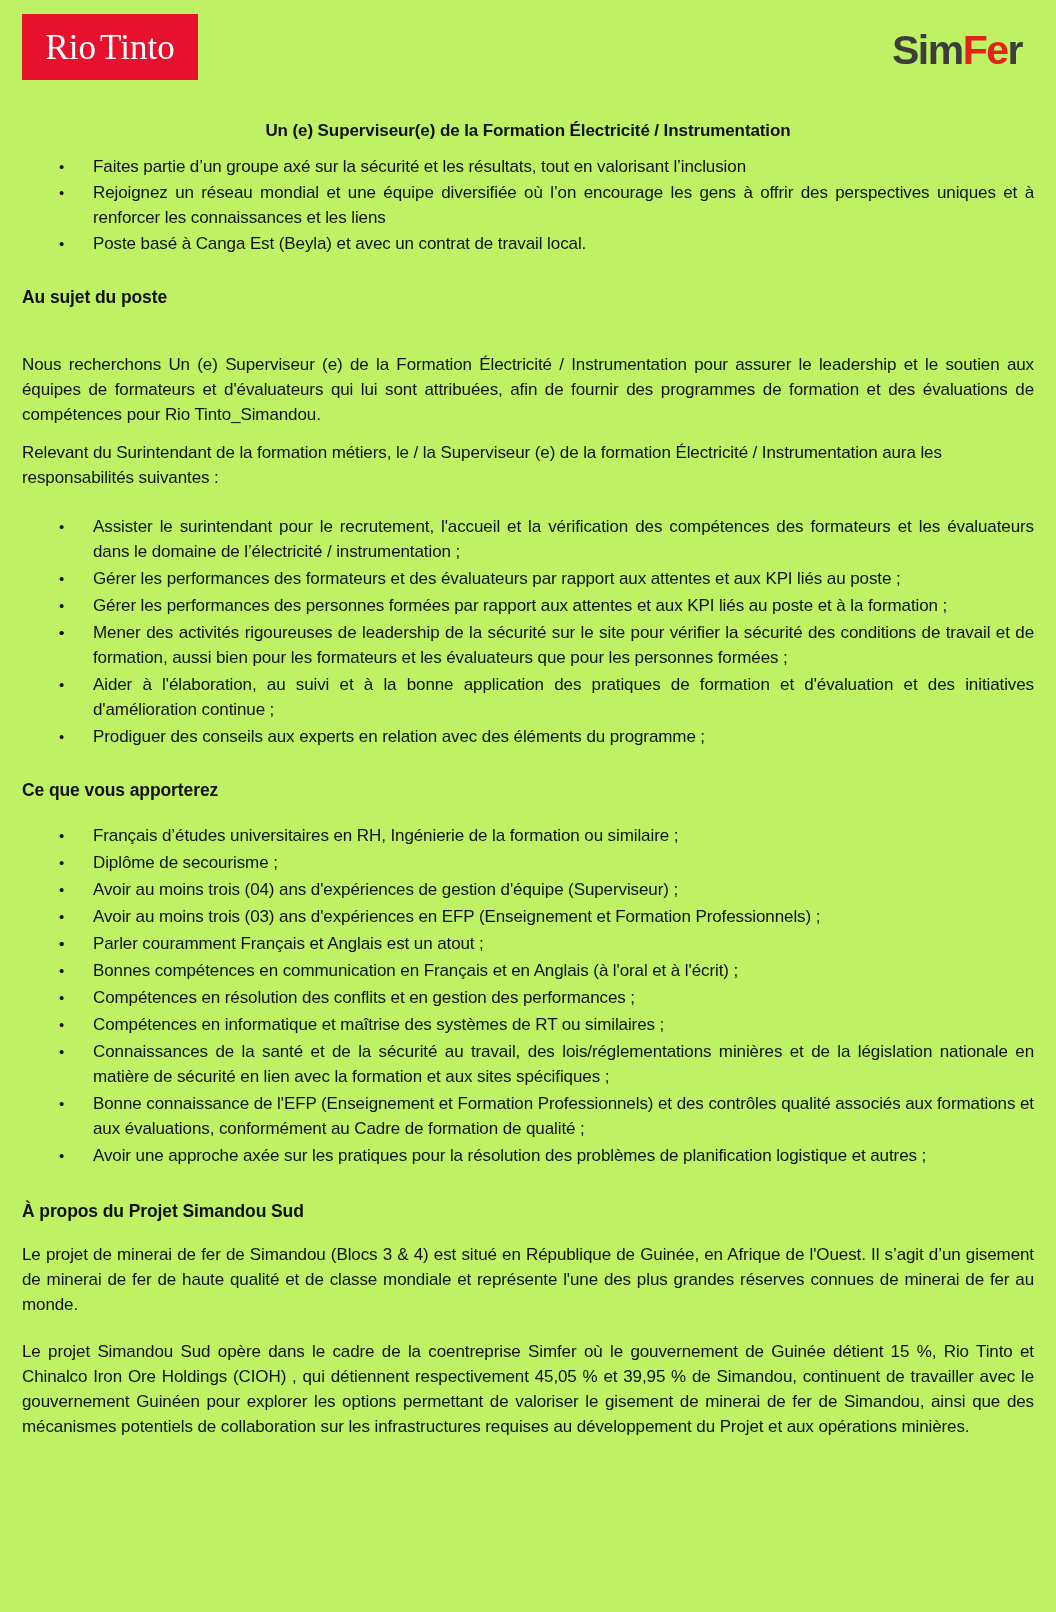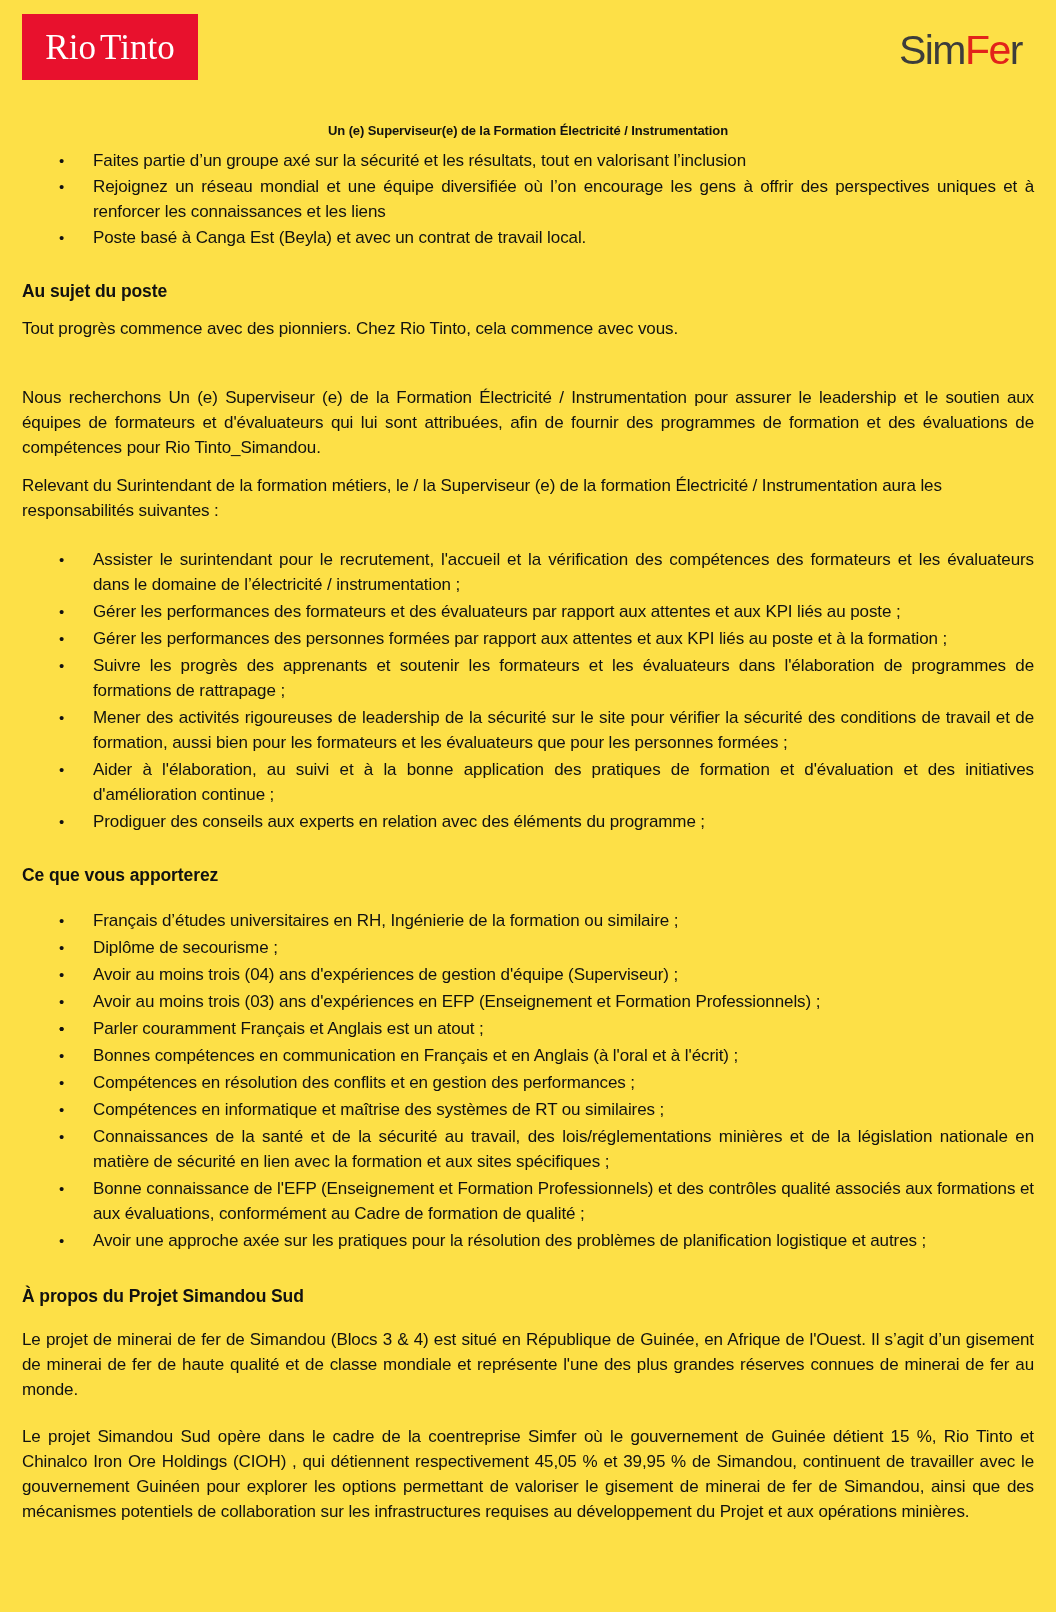--- a/index.html
+++ b/index.html
@@ -8,21 +8,21 @@
     --simfer-gray:#3d3d3b;
     --text-color:#111111;
   }
   *{box-sizing:border-box;}
   html,body{margin:0;padding:0;background:#ffffff;}
   .page{
     width:1056px;
     height:1612px;
     margin:0 auto;
     padding:14px 22px 0 22px;
-    background:#fde047;
+    background:#bef264;
     color:var(--text-color);
     font-family:"Liberation Sans", sans-serif;
     font-size:17px;
     line-height:25px;
     letter-spacing:-0.1px;
     overflow:hidden;
   }
   
   .masthead{
     display:flex;
@@ -40,32 +40,32 @@
     justify-content:center;
     font-family:"Liberation Serif", serif;
     font-size:35px;
     word-spacing:-4px;
     letter-spacing:0px;
   }
   .simfer-logo{
     margin-top:16px;
     margin-right:12px;
     font-size:41px;
-    font-weight:normal;
+    font-weight:bold;
     letter-spacing:-1.5px;
     line-height:1;
   }
   .simfer-dark{color:var(--simfer-gray);}
   .simfer-red{color:var(--simfer-red);}
   
   .doc-title{
     text-align:center;
     font-weight:bold;
-    font-size:13px;
-    margin:24px 0 5px 0;
+    font-size:17px;
+    margin:24px 0 11px 0;
   }
   h2.section-heading{
     font-size:17.5px;
     font-weight:bold;
     margin:30px 0 14px 0;
     line-height:22px;
   }
   p{margin:0 0 13px 0;}
   p.justify{text-align:justify;margin-top:44px;}
   p.narrow{max-width:930px;}
@@ -120,40 +120,38 @@
       <span>Rejoignez un réseau mondial et une équipe diversifiée où l’on encourage les gens à offrir des perspectives uniques et à renforcer les connaissances et les liens</span>
     </li>
     <li>
       <span class="marker">•</span>
       <span>Poste basé à Canga Est (Beyla) et avec un contrat de travail local.</span>
     </li>
   </ul>
 
   <section class="about-role-section">
     <h2 class="section-heading">Au sujet du poste</h2>
-    <p>Tout progrès commence avec des pionniers. Chez Rio Tinto, cela commence avec vous.</p>
     <p class="justify">Nous recherchons Un (e) Superviseur (e) de la Formation Électricité / Instrumentation pour assurer le leadership et le soutien aux équipes de formateurs et d'évaluateurs qui lui sont attribuées, afin de fournir des programmes de formation et des évaluations de compétences pour Rio Tinto_Simandou.</p>
     <p class="narrow">Relevant du Surintendant de la formation métiers, le / la Superviseur (e) de la formation Électricité / Instrumentation aura les responsabilités suivantes :</p>
 
     <ul class="bullets resp-list">
       <li>
         <span class="marker">•</span>
         <span>Assister le surintendant pour le recrutement, l'accueil et la vérification des compétences des formateurs et les évaluateurs dans le domaine de l’électricité / instrumentation ;</span>
       </li>
       <li>
         <span class="marker">•</span>
         <span>Gérer les performances des formateurs et des évaluateurs par rapport aux attentes et aux KPI liés au poste ;</span>
       </li>
       <li>
         <span class="marker">•</span>
         <span>Gérer les performances des personnes formées par rapport aux attentes et aux KPI liés au poste et à la formation ;</span>
       </li>
       <li>
         <span class="marker">•</span>
-        <span>Suivre les progrès des apprenants et soutenir les formateurs et les évaluateurs dans l'élaboration de programmes de formations de rattrapage ;</span>
       </li>
       <li>
         <span class="marker">•</span>
         <span>Mener des activités rigoureuses de leadership de la sécurité sur le site pour vérifier la sécurité des conditions de travail et de formation, aussi bien pour les formateurs et les évaluateurs que pour les personnes formées ;</span>
       </li>
       <li>
         <span class="marker">•</span>
         <span>Aider à l'élaboration, au suivi et à la bonne application des pratiques de formation et d'évaluation et des initiatives d'amélioration continue ;</span>
       </li>
       <li>

